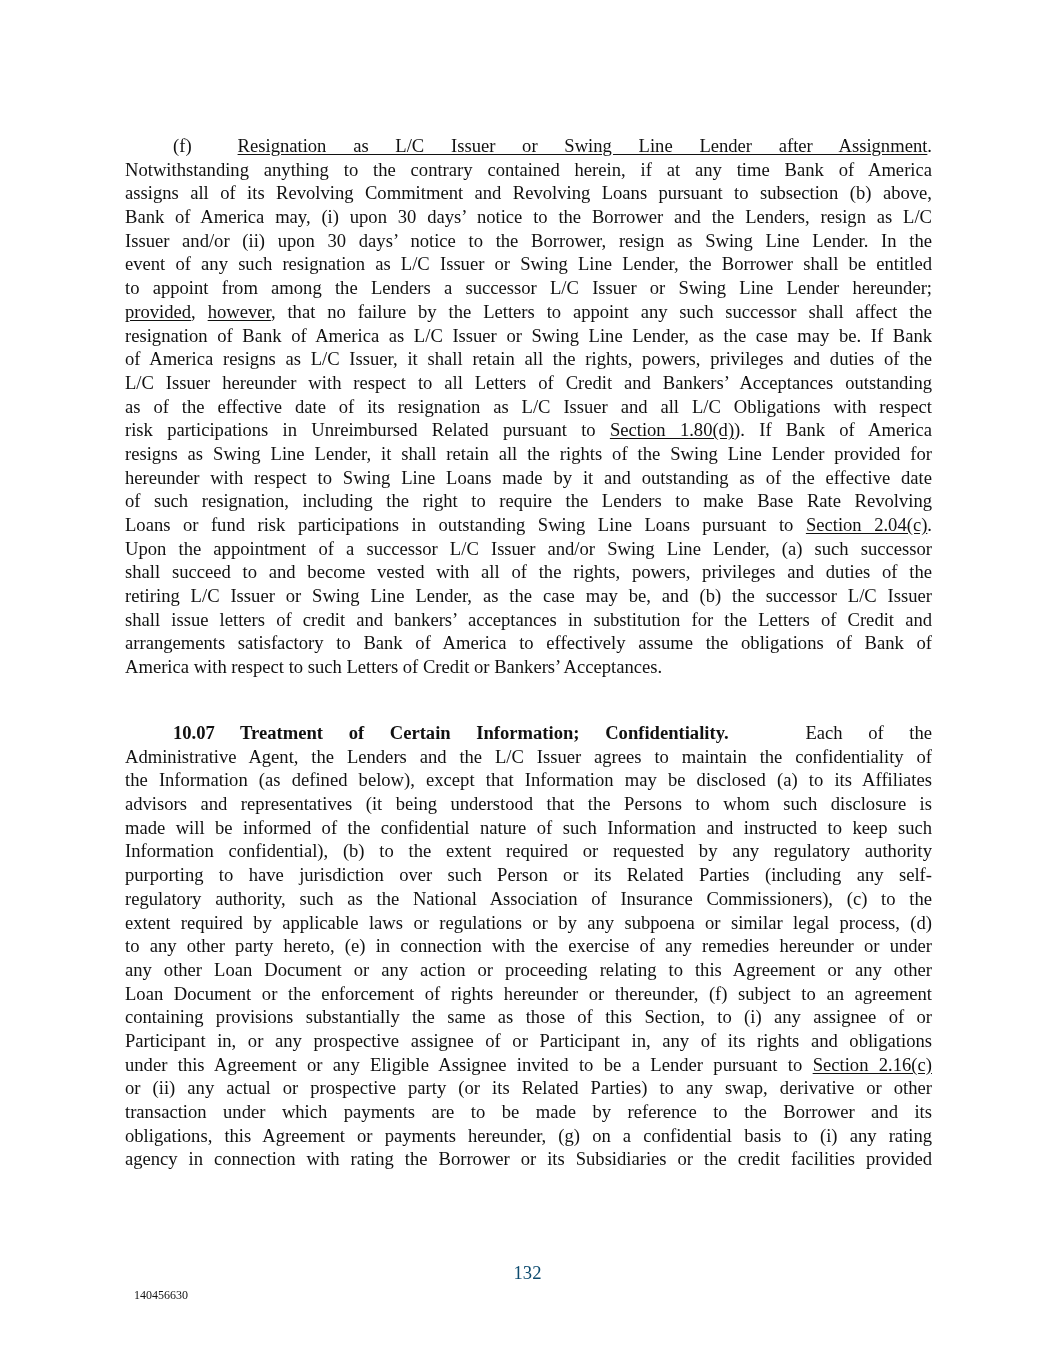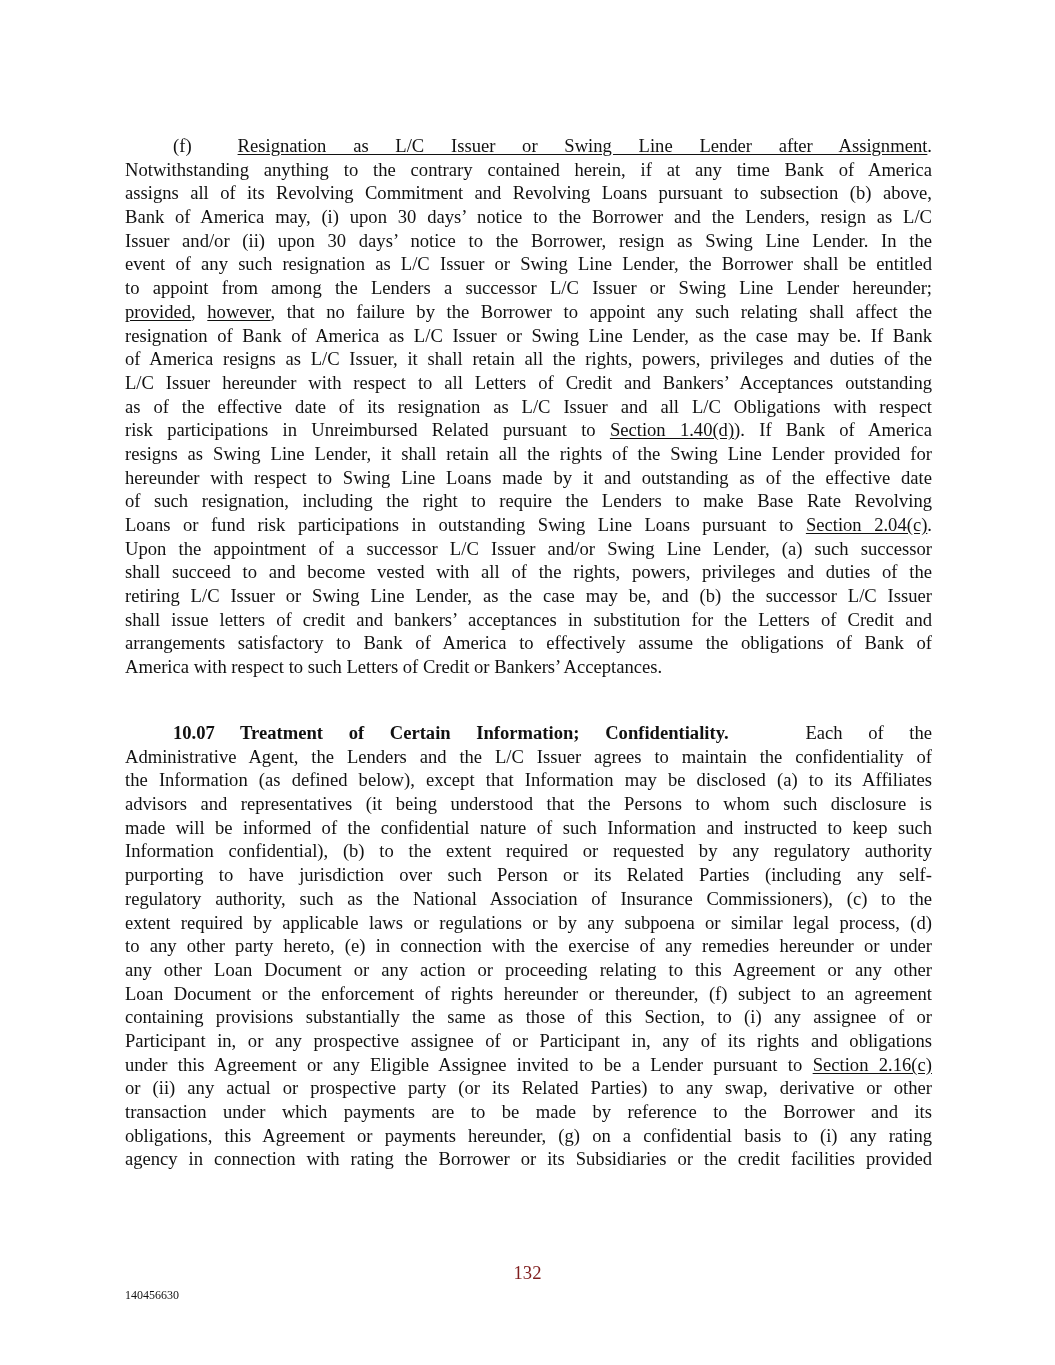--- a/index.html
+++ b/index.html
@@ -15,46 +15,46 @@
   }
   .line.last { text-align-last: left; }
   .u { text-decoration: underline; text-underline-offset: 2px; }
   .b { font-weight: bold; }
   .indent { display: inline-block; width: 48px; }
   .tab-f { display: inline-block; width: 46px; }
   #para-f { top: 134px; }
   #para-1007 { top: 721px; }
   .page-number {
     position: absolute; left: 0; width: 1055px; top: 1262px; text-align: center;
-    font-family: "Liberation Serif", serif; font-size: 18.6px; color: #7f1d1d;
+    font-family: "Liberation Serif", serif; font-size: 18.6px; color: #0c4a6e;
   }
   .doc-id {
-    position: absolute; left: 125px; top: 1288px;
+    position: absolute; left: 134px; top: 1288px;
     font-family: "Liberation Serif", serif; font-size: 12px; color: #111;
   }
 </style>
 </head>
 <body>
 
 <div class="page">
 
   <div class="text-block" id="para-f">
     <div class="line"><span class="indent"></span><span>(f)</span><span class="tab-f"></span><span class="u">Resignation as L/C Issuer or Swing Line Lender after Assignment</span><span>.</span></div>
     <div class="line">Notwithstanding anything to the contrary contained herein, if at any time Bank of America</div>
     <div class="line">assigns all of its Revolving Commitment and Revolving Loans pursuant to subsection (b) above,</div>
     <div class="line">Bank of America may, (i) upon 30 days’ notice to the Borrower and the Lenders, resign as L/C</div>
     <div class="line">Issuer and/or (ii) upon 30 days’ notice to the Borrower, resign as Swing Line Lender.  In the</div>
     <div class="line">event of any such resignation as L/C Issuer or Swing Line Lender, the Borrower shall be entitled</div>
     <div class="line">to appoint from among the Lenders a successor L/C Issuer or Swing Line Lender hereunder;</div>
-    <div class="line"><span class="u">provided</span>, <span class="u">however</span><span>, that no failure by the Borrower to appoint any such relating shall affect the</span></div>
+    <div class="line"><span class="u">provided</span>, <span class="u">however</span><span>, that no failure by the Letters to appoint any such successor shall affect the</span></div>
     <div class="line">resignation of Bank of America as L/C Issuer or Swing Line Lender, as the case may be.  If Bank</div>
     <div class="line">of America resigns as L/C Issuer, it shall retain all the rights, powers, privileges and duties of the</div>
     <div class="line">L/C Issuer hereunder with respect to all Letters of Credit and Bankers’ Acceptances outstanding</div>
     <div class="line">as of the effective date of its resignation as L/C Issuer and all L/C Obligations with respect</div>
-    <div class="line"><span>risk participations in Unreimbursed Related pursuant to </span><span class="u">Section 1.40(d)</span><span>).  If Bank of America</span></div>
+    <div class="line"><span>risk participations in Unreimbursed Related pursuant to </span><span class="u">Section 1.80(d)</span><span>).  If Bank of America</span></div>
     <div class="line">resigns as Swing Line Lender, it shall retain all the rights of the Swing Line Lender provided for</div>
     <div class="line">hereunder with respect to Swing Line Loans made by it and outstanding as of the effective date</div>
     <div class="line">of such resignation, including the right to require the Lenders to make Base Rate Revolving</div>
     <div class="line"><span>Loans or fund risk participations in outstanding Swing Line Loans pursuant to </span><span class="u">Section 2.04(c)</span><span>.</span></div>
     <div class="line">Upon the appointment of a successor L/C Issuer and/or Swing Line Lender, (a) such successor</div>
     <div class="line">shall succeed to and become vested with all of the rights, powers, privileges and duties of the</div>
     <div class="line">retiring L/C Issuer or Swing Line Lender, as the case may be, and (b) the successor L/C Issuer</div>
     <div class="line">shall issue letters of credit and bankers’ acceptances in substitution for the Letters of Credit and</div>
     <div class="line">arrangements satisfactory to Bank of America to effectively assume the obligations of Bank of</div>
     <div class="line last">America with respect to such Letters of Credit or Bankers’ Acceptances.</div>

